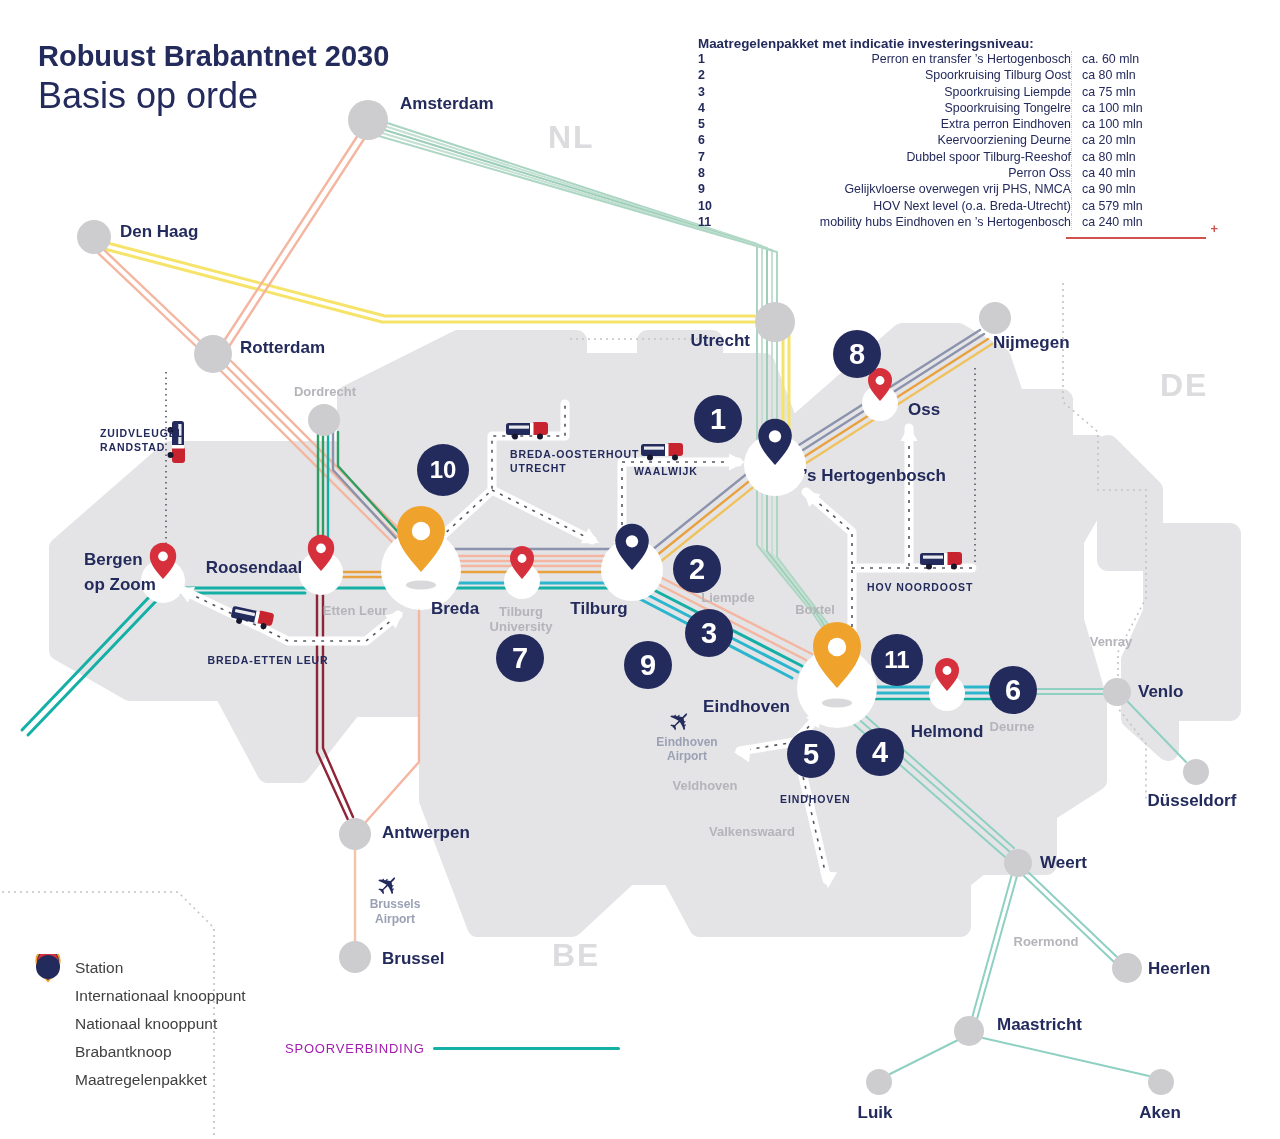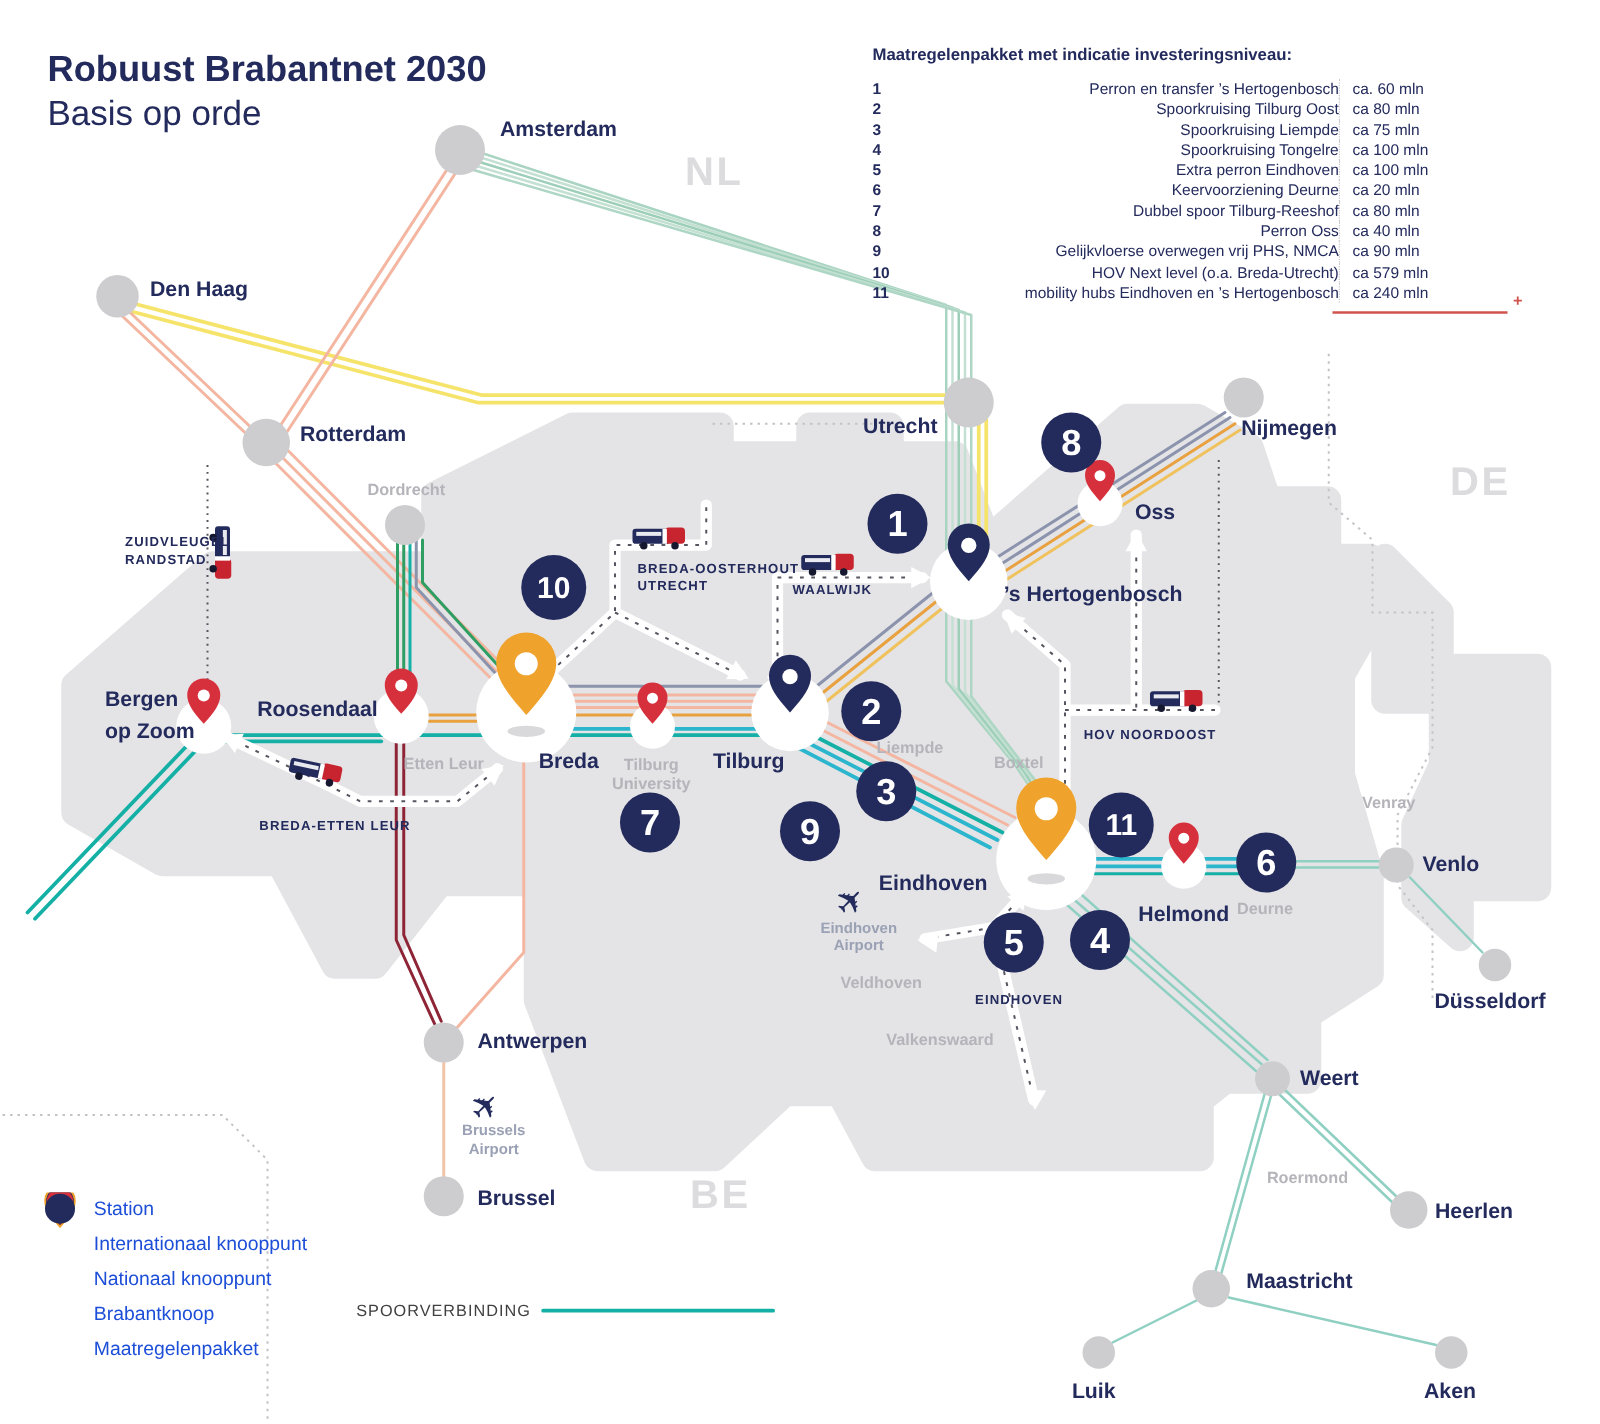--- a/index.html
+++ b/index.html
@@ -11,41 +11,41 @@
   .minor{font-weight:600;font-size:13px;fill:#b4b4ba;}
   .air{font-weight:700;font-size:12px;fill:#9ba1b5;}
   .sc{font-weight:700;font-size:10.5px;fill:#232a5c;letter-spacing:.9px;}
   .region{font-weight:700;font-size:32px;fill:#dcdcdf;letter-spacing:2px;}
   .badgeN{font-weight:700;font-size:29px;fill:#fff;text-anchor:middle;}
   .badgeNs{font-weight:700;font-size:24px;fill:#fff;text-anchor:middle;}
   .plane{font-size:28px;fill:#232a5c;text-anchor:middle;}
   
   #title{position:absolute;left:38px;top:40px;}
   #title .t1{font-size:29px;font-weight:700;line-height:1.15;}
-  #title .t2{font-size:28px;font-weight:400;line-height:1.25;}
+  #title .t2{font-size:36px;font-weight:400;line-height:1.25;}
   
   #inv{position:absolute;left:698px;top:36px;width:516px;font-size:12.4px;}
-  #inv .head{font-weight:700;font-size:13.4px;margin-bottom:12px;}
+  #inv .head{font-weight:700;font-size:13.4px;margin-bottom:0;}
   .inv-row{display:flex;line-height:16.3px;}
   .inv-num{width:28px;font-weight:700;flex:0 0 28px;}
   .inv-label{flex:1;text-align:right;}
   .inv-cost{flex:0 0 132px;padding-left:10px;border-left:1.5px dotted #c9c9ce;}
   .redline{margin-left:368px;width:140px;border-top:2.5px solid #d0544d;margin-top:7px;position:relative;}
   .redline .plus{position:absolute;right:-12px;top:-18px;color:#d0544d;font-weight:700;font-size:13px;}
   .total-row{display:flex;margin-top:7px;}
   .total-lab{flex:0 0 368px;text-align:right;padding-right:14px;}
   .total-val{flex:0 0 132px;padding-left:10px;border-left:1.5px dotted #c9c9ce;}
   
   #mleg{position:absolute;left:35px;top:954px;}
   .mleg-row{display:flex;align-items:center;height:28px;}
   .mleg-ic{width:40px;display:flex;justify-content:flex-start;align-items:center;}
-  .mleg-lab{font-size:15.5px;font-weight:400;color:#1d4ed8;}
+  .mleg-lab{font-size:15.5px;font-weight:400;color:#404040;}
   
   #lleg{position:absolute;left:285px;top:1038px;width:335px;font-size:13px;font-weight:400;
-        color:#404040;letter-spacing:.8px;}
+        color:#a21caf;letter-spacing:.8px;}
   .lleg-row{display:flex;align-items:center;height:20px;margin-bottom:16px;position:relative;}
   .lleg-lab{flex:0 0 148px;}
   .rail-swatch{flex:1;height:3px;background:#14b0a6;border-radius:2px;}
   .hov-swatch{flex:1;height:11px;background:#e4e4e6;border-radius:3px;position:relative;}
   .hov-swatch .dash{position:absolute;left:8px;right:2px;top:4px;border-top:2px dashed #55555f;}
   .hov-swatch .ahead{position:absolute;left:-6px;top:-2px;width:0;height:0;
     border-top:8px solid transparent;border-bottom:8px solid transparent;border-right:12px solid #e4e4e6;}
   .hov-bus{position:absolute;left:210px;top:-10px;}
 </style>
 </head>

